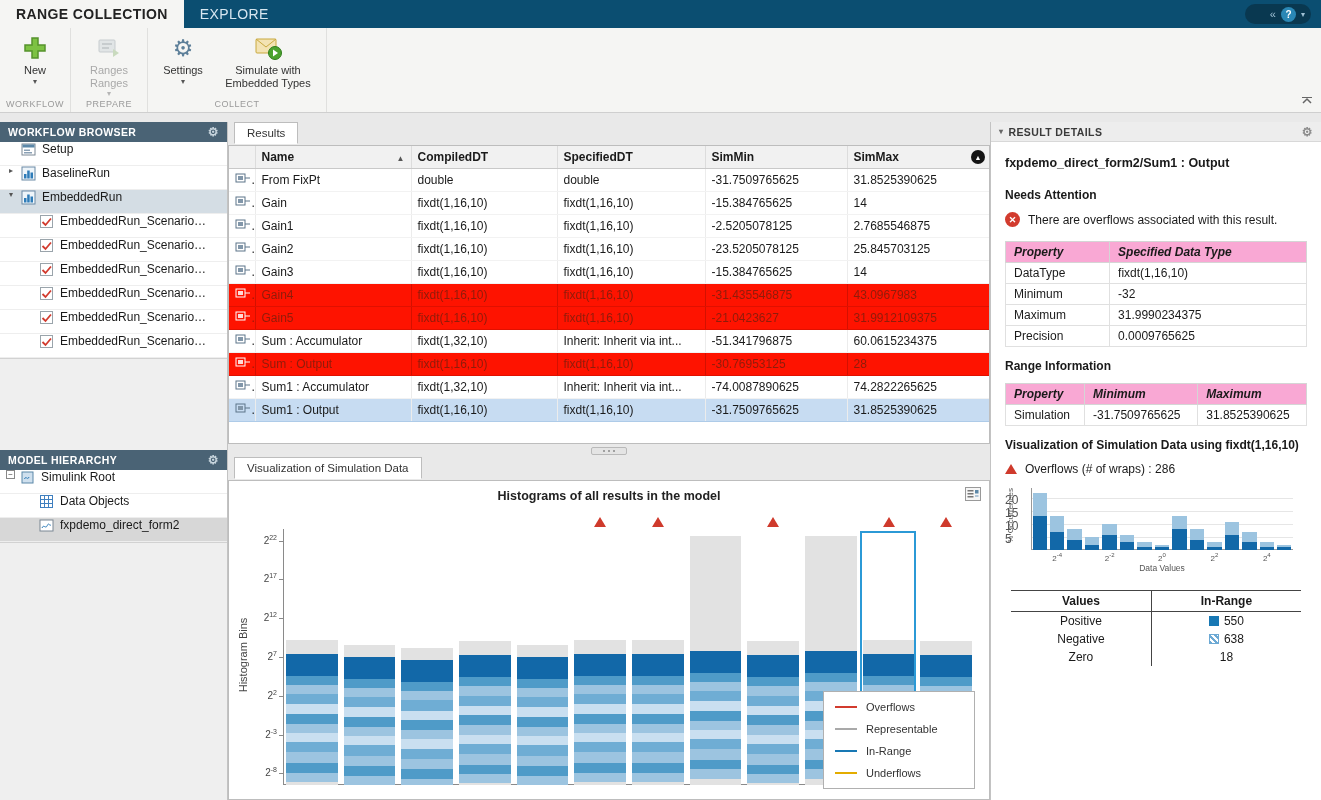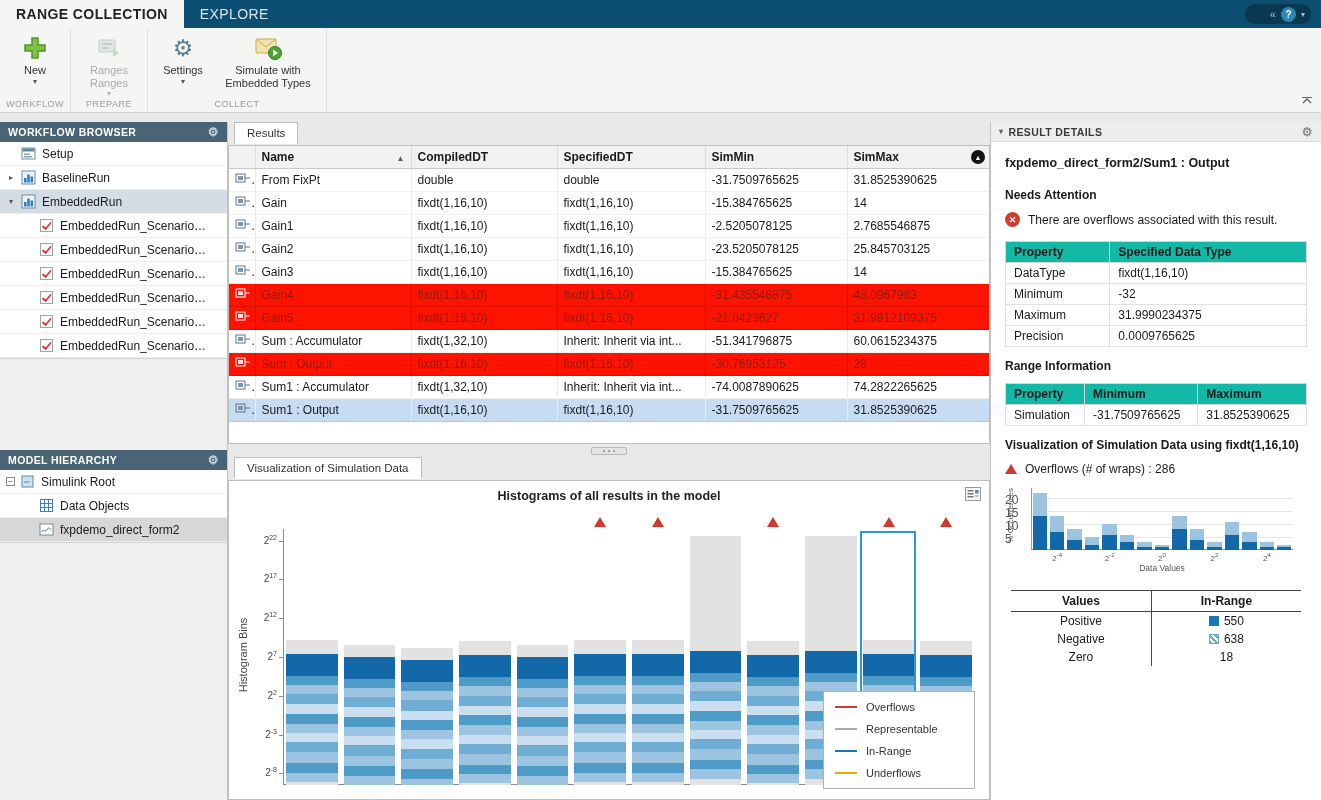--- a/index.html
+++ b/index.html
@@ -45,21 +45,21 @@
   .pgear { color:#c9d6de; font-size:12px; line-height:1; }
   .phead2 { height:20px; background:#ededed; color:#3a3a3a; border-bottom:1px solid #d8d8d8; display:flex; align-items:center;
     padding:0 8px; font-size:10.5px; font-weight:bold; letter-spacing:.4px; }
   .phead2 .exp2 { font-size:8px; color:#666; margin-right:5px; }
   .phead2 .pgear { color:#8a8a8a; }
 
   
   .wf { position:absolute; top:0; left:0; right:0; }
   .mh { position:absolute; top:328px; left:0; right:0; }
   .tree { background:#fff; border-bottom:1px solid #d2d2d2; }
-  .tree-row { height:24px; display:flex; align-items:center; gap:5px; border-bottom:1px solid #eeeeee; padding-right:20px; background:#fff; }
+  .tree-row { height:24px; display:flex; gap:5px; border-bottom:1px solid #eeeeee; padding-right:20px; background:#fff; }
   .tree-row.sel { background:#d4dde4; }
   .mh .tree-row.sel { background:#d7d7d7; }
   .exp { width:10px; font-size:8px; color:#555; text-align:center; flex:none; }
   .boxminus { width:9px; height:9px; border:1px solid #888; font-size:8px; line-height:7px; text-align:center; color:#444; background:#fff; flex:none; }
   .ticon { width:16px; height:15px; flex:none; display:flex; align-items:center; }
   .tlabel { white-space:nowrap; overflow:hidden; text-overflow:ellipsis; }
 
   
   .tabstrip { height:24px; display:flex; background:#e9e9e9; border-bottom:1px solid #bdbdbd; padding-left:6px; }
   .tab { height:22px; display:flex; align-items:center; background:#f1f1f1; border:1px solid #bdbdbd; border-bottom:none;
@@ -111,21 +111,21 @@
   .lswatch { width:22px; height:0; border-top:2px solid #000; flex:none; }
 
   
   .rd-body { padding:10px 14px; }
   .rd-title { font-weight:bold; font-size:12.5px; margin:4px 0 18px; }
   .rd-h { font-weight:bold; margin:12px 0 10px; }
   .warnrow { display:flex; align-items:center; gap:8px; margin:10px 0 14px; }
   .errico { width:15px; height:15px; border-radius:50%; background:var(--error-icon,#d23b2e); color:#fff; font-size:9px; font-weight:bold;
     display:flex; align-items:center; justify-content:center; flex:none; }
   table.rdt { width:100%; border-collapse:collapse; margin-bottom:6px; }
-  table.rdt th { background:#14b8a6; font-weight:bold; text-align:left; padding:3px 8px; border:1px solid #d5d5d5; font-size:12px; }
+  table.rdt th { background:#f9a8d4; font-weight:bold; text-align:left; padding:3px 8px; border:1px solid #d5d5d5; font-size:12px;font-style:italic; }
   table.rdt td { padding:3px 8px; border:1px solid #e0e0e0; font-size:12px; }
   .ovfnote { display:flex; align-items:center; gap:8px; margin:10px 0 6px; }
   .tri-sm { width:0; height:0; border-left:6px solid transparent; border-right:6px solid transparent;
     border-bottom:10px solid var(--overflow-marker,#cf3a2c); flex:none; }
 
   #mini-chart { position:relative; height:100px; margin:2px 0 8px; }
   .mgrid { position:absolute; height:1px; background:#e6e6e6; }
   .mytick { position:absolute; text-align:left; font-size:12px; color:#555; }
   .maxis { position:absolute; border-left:1px solid #999; border-bottom:1px solid #999; }
   .mbar { position:absolute; }

